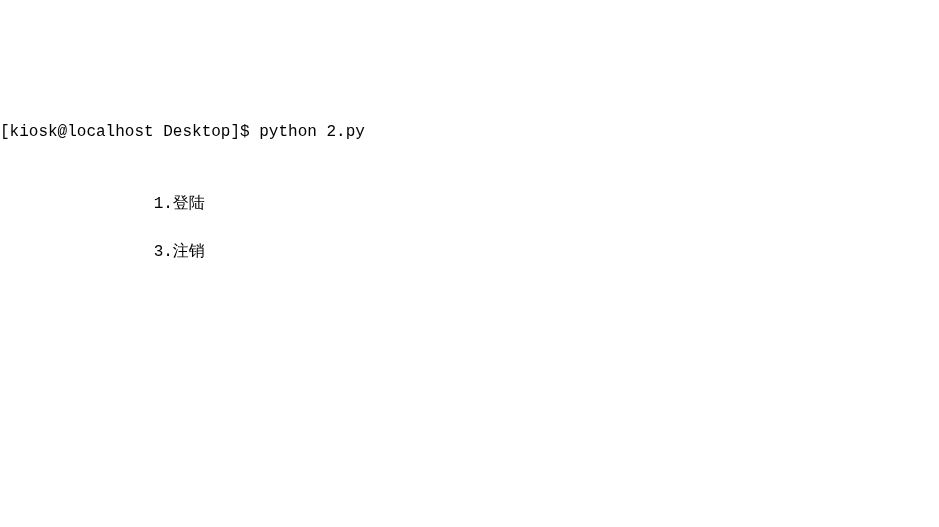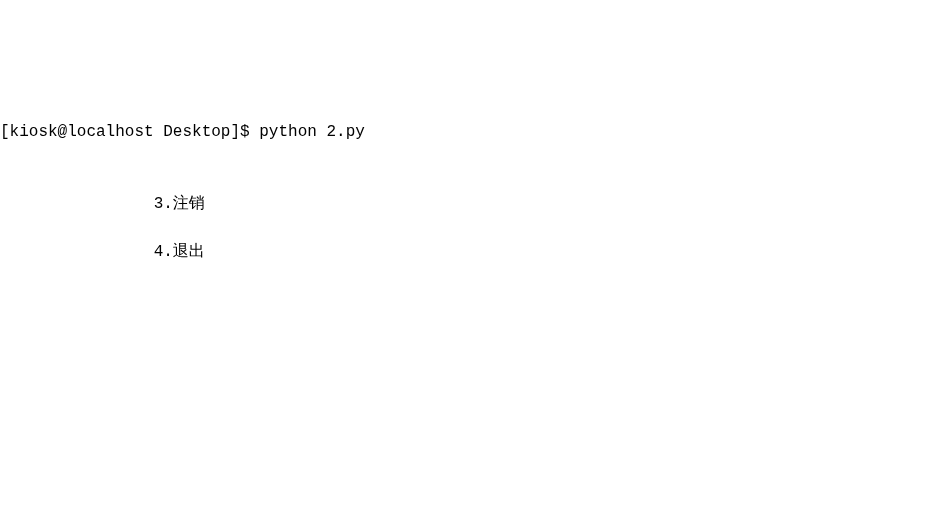--- a/index.html
+++ b/index.html
@@ -26,22 +26,22 @@
     }
   </style>
 </head>
 <body>
 
 
 
 <div class="terminal">
 <span class="line">[kiosk@localhost Desktop]$ python 2.py</span>
 <span class="line"></span>
+<span class="line">                1.登陆</span>
 <span class="line">                3.注销</span>
-<span class="line">                4.退出</span>
 
 
 <span class="line"></span>
 
 
 
 
 
 
 

